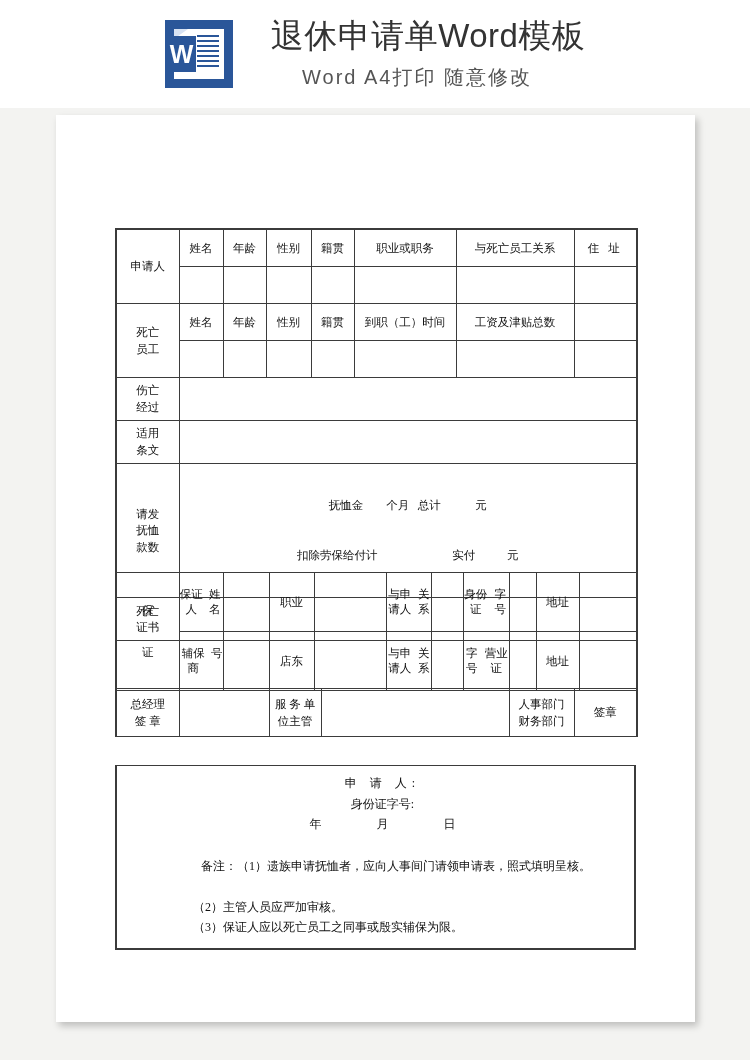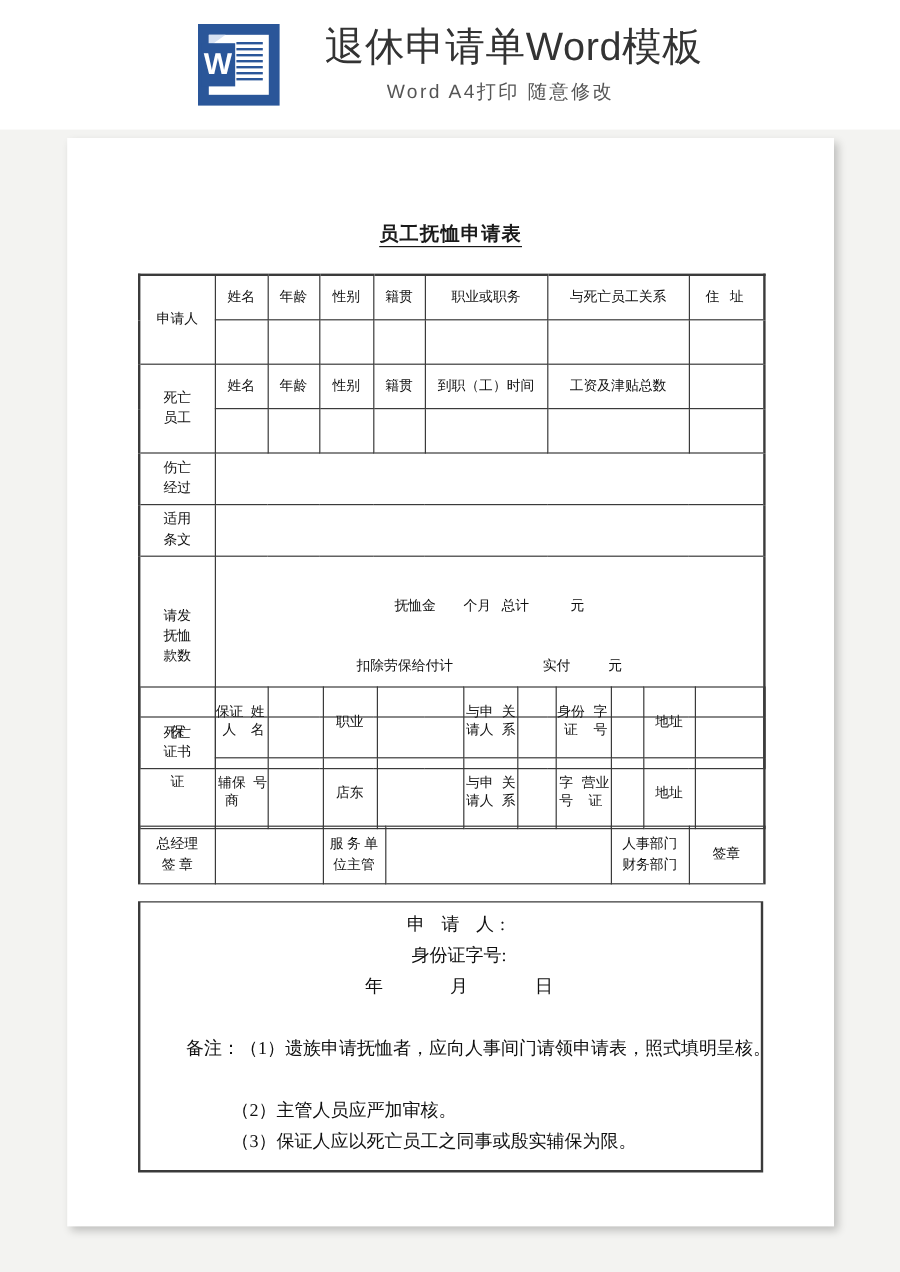--- a/index.html
+++ b/index.html
@@ -84,21 +84,21 @@
     font-size: 33px;
     font-weight: 500;
     color: #333333;
     letter-spacing: 0.5px;
     line-height: 1.15;
     white-space: nowrap;
     margin-left: 22px;
   }
   .banner-sub {
     font-family: "Liberation Sans", "DejaVu Sans", sans-serif;
-    font-size: 16px;
+    font-size: 20px;
     color: #555555;
     letter-spacing: 2px;
     margin-top: 9px;
     white-space: nowrap;
   }
 
   
   .canvas {
     position: absolute;
     left: 0; top: 108px;
@@ -183,35 +183,35 @@
     padding: 6px 0 6px 9px;
     line-height: 1.85;
     white-space: pre;
   }
 
   
   .notes {
     position: absolute;
     left: 59px;
     width: 521px;
-    top: 636px;
+    top: 650px;
     border: 2px solid #3b3b3b;
     border-top: 1px solid #3b3b3b;
     box-sizing: border-box;
     padding: 7px 0 10px 0;
-    font-size: 15px;
+    font-size: 12px;
     color: #101010;
     line-height: 1.72;
   }
   .notes .centered { text-align: center; padding-left: 14px; }
   .notes .centered .ap { letter-spacing: 5px; }
   .notes .ymd { letter-spacing: 0; }
   .notes .ymd em { font-style: normal; padding: 0 26px; }
   .note-line { padding-left: 26px; white-space: pre; }
-  .note-line.first { padding-left: 8px; }
+  .note-line.first { padding-left: 24px; margin-left: 36px; }
   .note-item { padding-left: 76px; white-space: pre; }
 </style>
 </head>
 <body>
 
 <div class="banner">
   <div class="banner-inner">
     <div class="word-logo">
       <div class="page"></div>
       <div class="fold"></div>
@@ -229,23 +229,20 @@
     <div class="banner-text">
       <div class="banner-title">退休申请单Word模板</div>
       <div class="banner-sub">Word A4打印 随意修改</div>
     </div>
   </div>
 </div>
 
 <div class="canvas">
   <div class="paper">
 
-    <div class="doc-title">
-      <span>员工抚恤申请表</span>
-    </div>
 
     <table class="form">
       <colgroup>
         <col style="width:63px">
           <col style="width:44px">
           <col style="width:43px">
         <col style="width:45px">
           <col style="width:43px">
           <col style="width:102px">
         <col style="width:118px">

